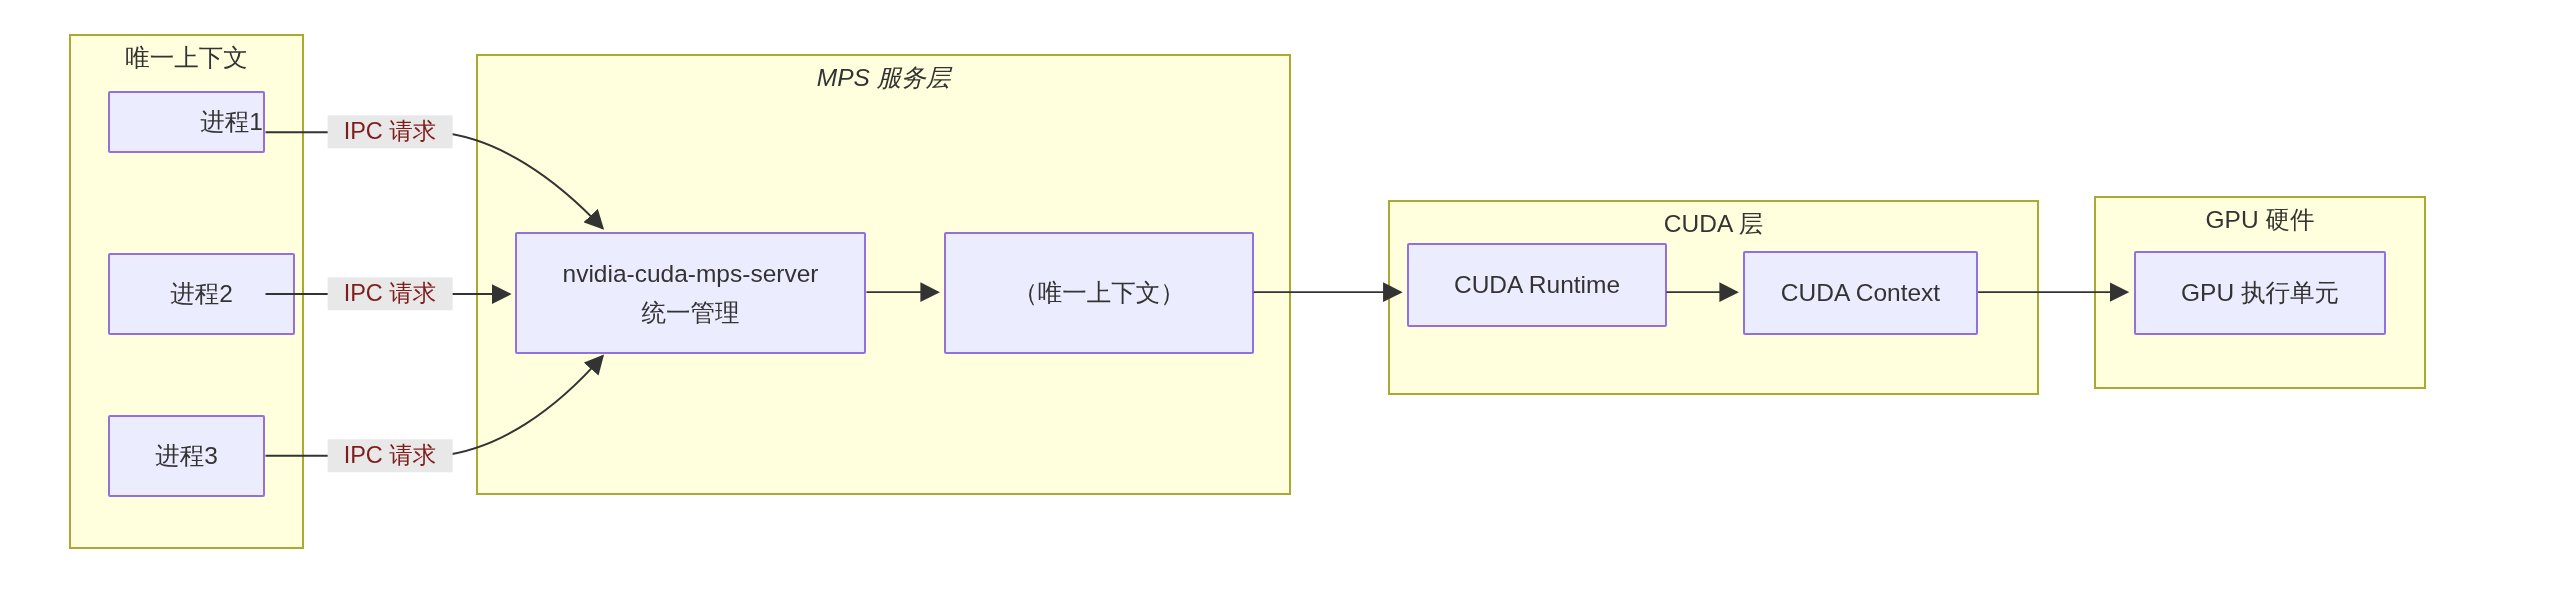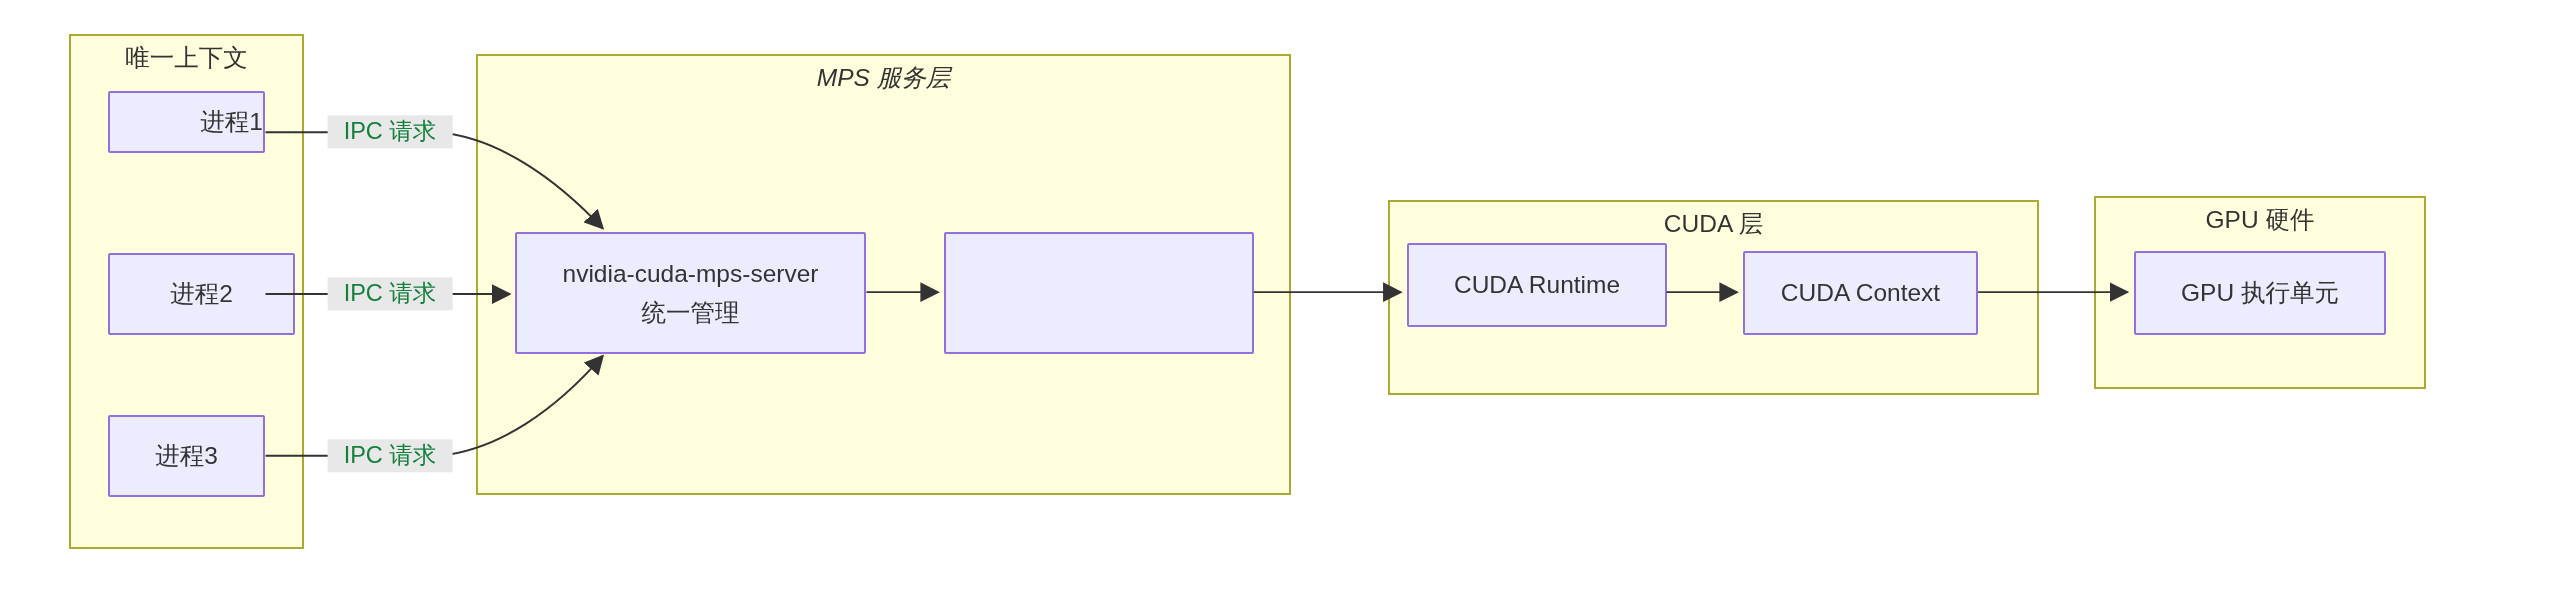--- a/index.html
+++ b/index.html
@@ -52,21 +52,21 @@
     height: 598px;
     pointer-events: none;
   }
   .edge-label {
     position: absolute;
     transform: translate(-50%, -50%);
     background: #e8e8e8;
     padding: 2px 16px;
     font-size: 23.5px;
     line-height: 1.25;
-    color: #15803d;
+    color: #7f1d1d;
     white-space: nowrap;
   }
 </style>
 </head>
 <body>
 
 <div class="canvas">
 
   <div class="cluster" style="left:69px; top:34px; width:235px; height:515px;">
     <div class="cluster-title">唯一上下文</div>
@@ -95,20 +95,21 @@
   <div class="node" style="left:108px; top:415px; width:157px; height:82px;">
     <span>进程3</span>
   </div>
 
   <div class="node" style="left:515px; top:232px; width:351px; height:122px;">
     <span>nvidia-cuda-mps-server</span>
     <span>统一管理</span>
   </div>
 
   <div class="node" style="left:944px; top:232px; width:310px; height:122px;">
+    <span>（唯一上下文）</span>
   </div>
 
   <div class="node" style="left:1407px; top:243px; width:260px; height:84px;">
     <span>CUDA Runtime</span>
   </div>
 
   <div class="node" style="left:1743px; top:251px; width:235px; height:84px;">
     <span>CUDA Context</span>
   </div>
 

